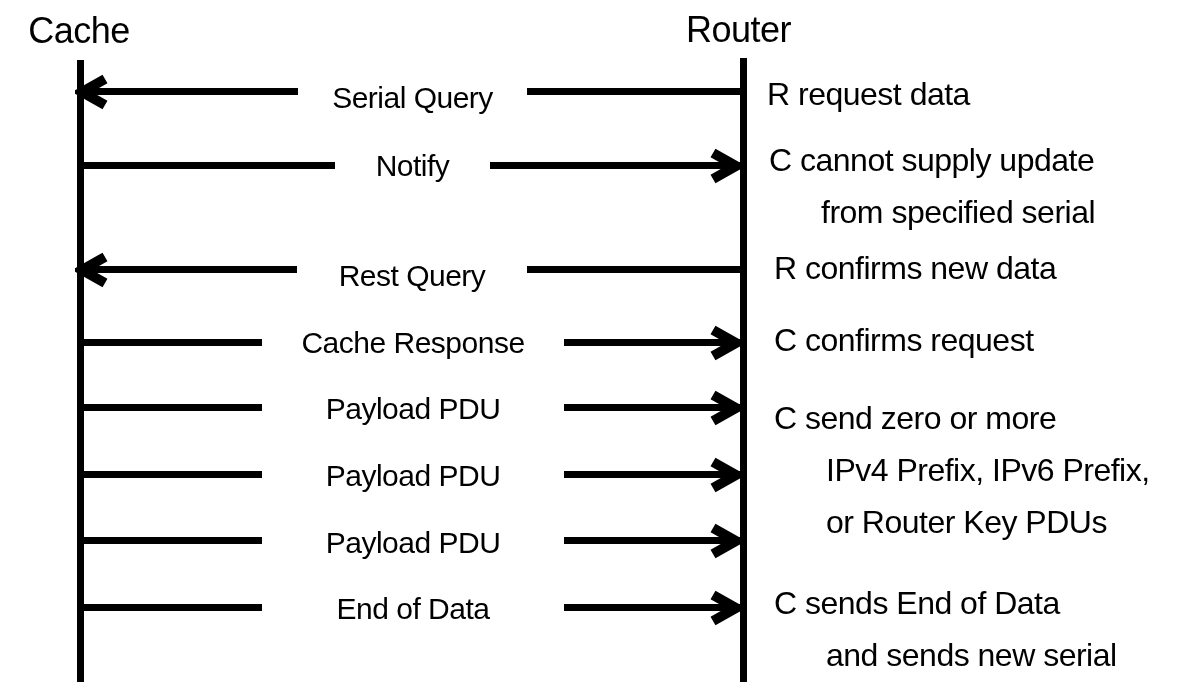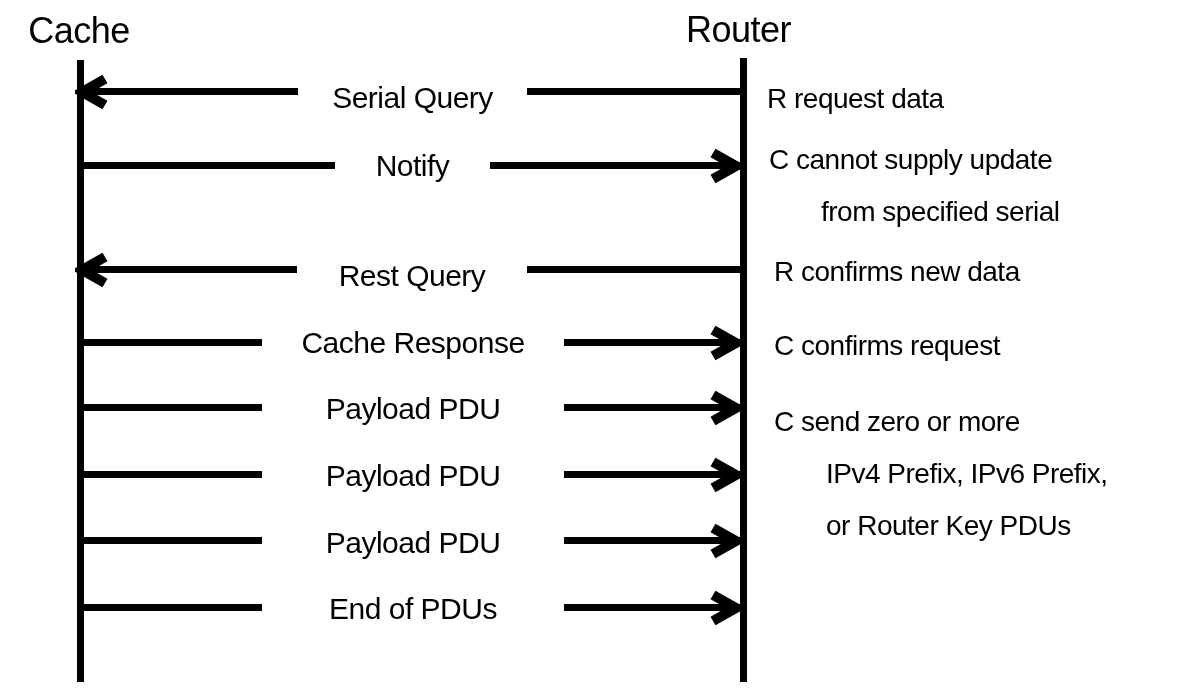--- a/index.html
+++ b/index.html
@@ -54,24 +54,24 @@
     font-size: 30px;
     letter-spacing: -0.5px;
     z-index: 4;
     white-space: nowrap;
   }
   .note {
     position: absolute;
     background: #ffffff;
     display: flex;
     flex-direction: column;
-    justify-content: flex-end;
+    justify-content: flex-start;
     padding-left: 12px;
     box-sizing: border-box;
-    font-size: 28px;
+    font-size: 32px;
     letter-spacing: -0.5px;
     z-index: 4;
   }
   .note-line {
     line-height: 52px;
     white-space: nowrap;
   }
   .note-line.indent {
     margin-left: 52px;
   }
@@ -126,21 +126,21 @@
   <div class="hline" style="left:80px;top:537px;width:662px"></div>
   <svg class="head" style="left:709px;top:521px" width="34" height="40" viewBox="0 0 34 40">
     <path d="M4 7 L27 20 L4 33" stroke="#000000" stroke-width="10" fill="none" stroke-linejoin="miter"></path>
   </svg>
   <div class="msgbox" style="left:262px;top:512px;width:302px;height:61px">Payload PDU</div>
 
   <div class="hline" style="left:80px;top:604px;width:662px"></div>
   <svg class="head" style="left:709px;top:588px" width="34" height="40" viewBox="0 0 34 40">
     <path d="M4 7 L27 20 L4 33" stroke="#000000" stroke-width="10" fill="none" stroke-linejoin="miter"></path>
   </svg>
-  <div class="msgbox" style="left:262px;top:578px;width:302px;height:62px">End of PDUs</div>
+  <div class="msgbox" style="left:262px;top:578px;width:302px;height:62px">End of Data</div>
 
   <div class="note" style="left:755px;top:68px;width:316px;height:57px">
     <div class="note-line">R request data</div>
   </div>
 
   <div class="note" style="left:757px;top:134px;width:400px;height:104px">
     <div class="note-line">C cannot supply update</div>
     <div class="note-line indent">from specified serial</div>
   </div>
 
@@ -151,14 +151,18 @@
   <div class="note" style="left:762px;top:314px;width:396px;height:58px">
     <div class="note-line">C confirms request</div>
   </div>
 
   <div class="note" style="left:762px;top:392px;width:435px;height:160px">
     <div class="note-line">C send zero or more</div>
     <div class="note-line indent">IPv4 Prefix, IPv6 Prefix,</div>
     <div class="note-line indent">or Router Key PDUs</div>
   </div>
 
+  <div class="note" style="left:762px;top:577px;width:435px;height:111px">
+    <div class="note-line">C sends End of Data</div>
+    <div class="note-line indent">and sends new serial</div>
+  </div>
 
 </div>
 
 </body></html>

